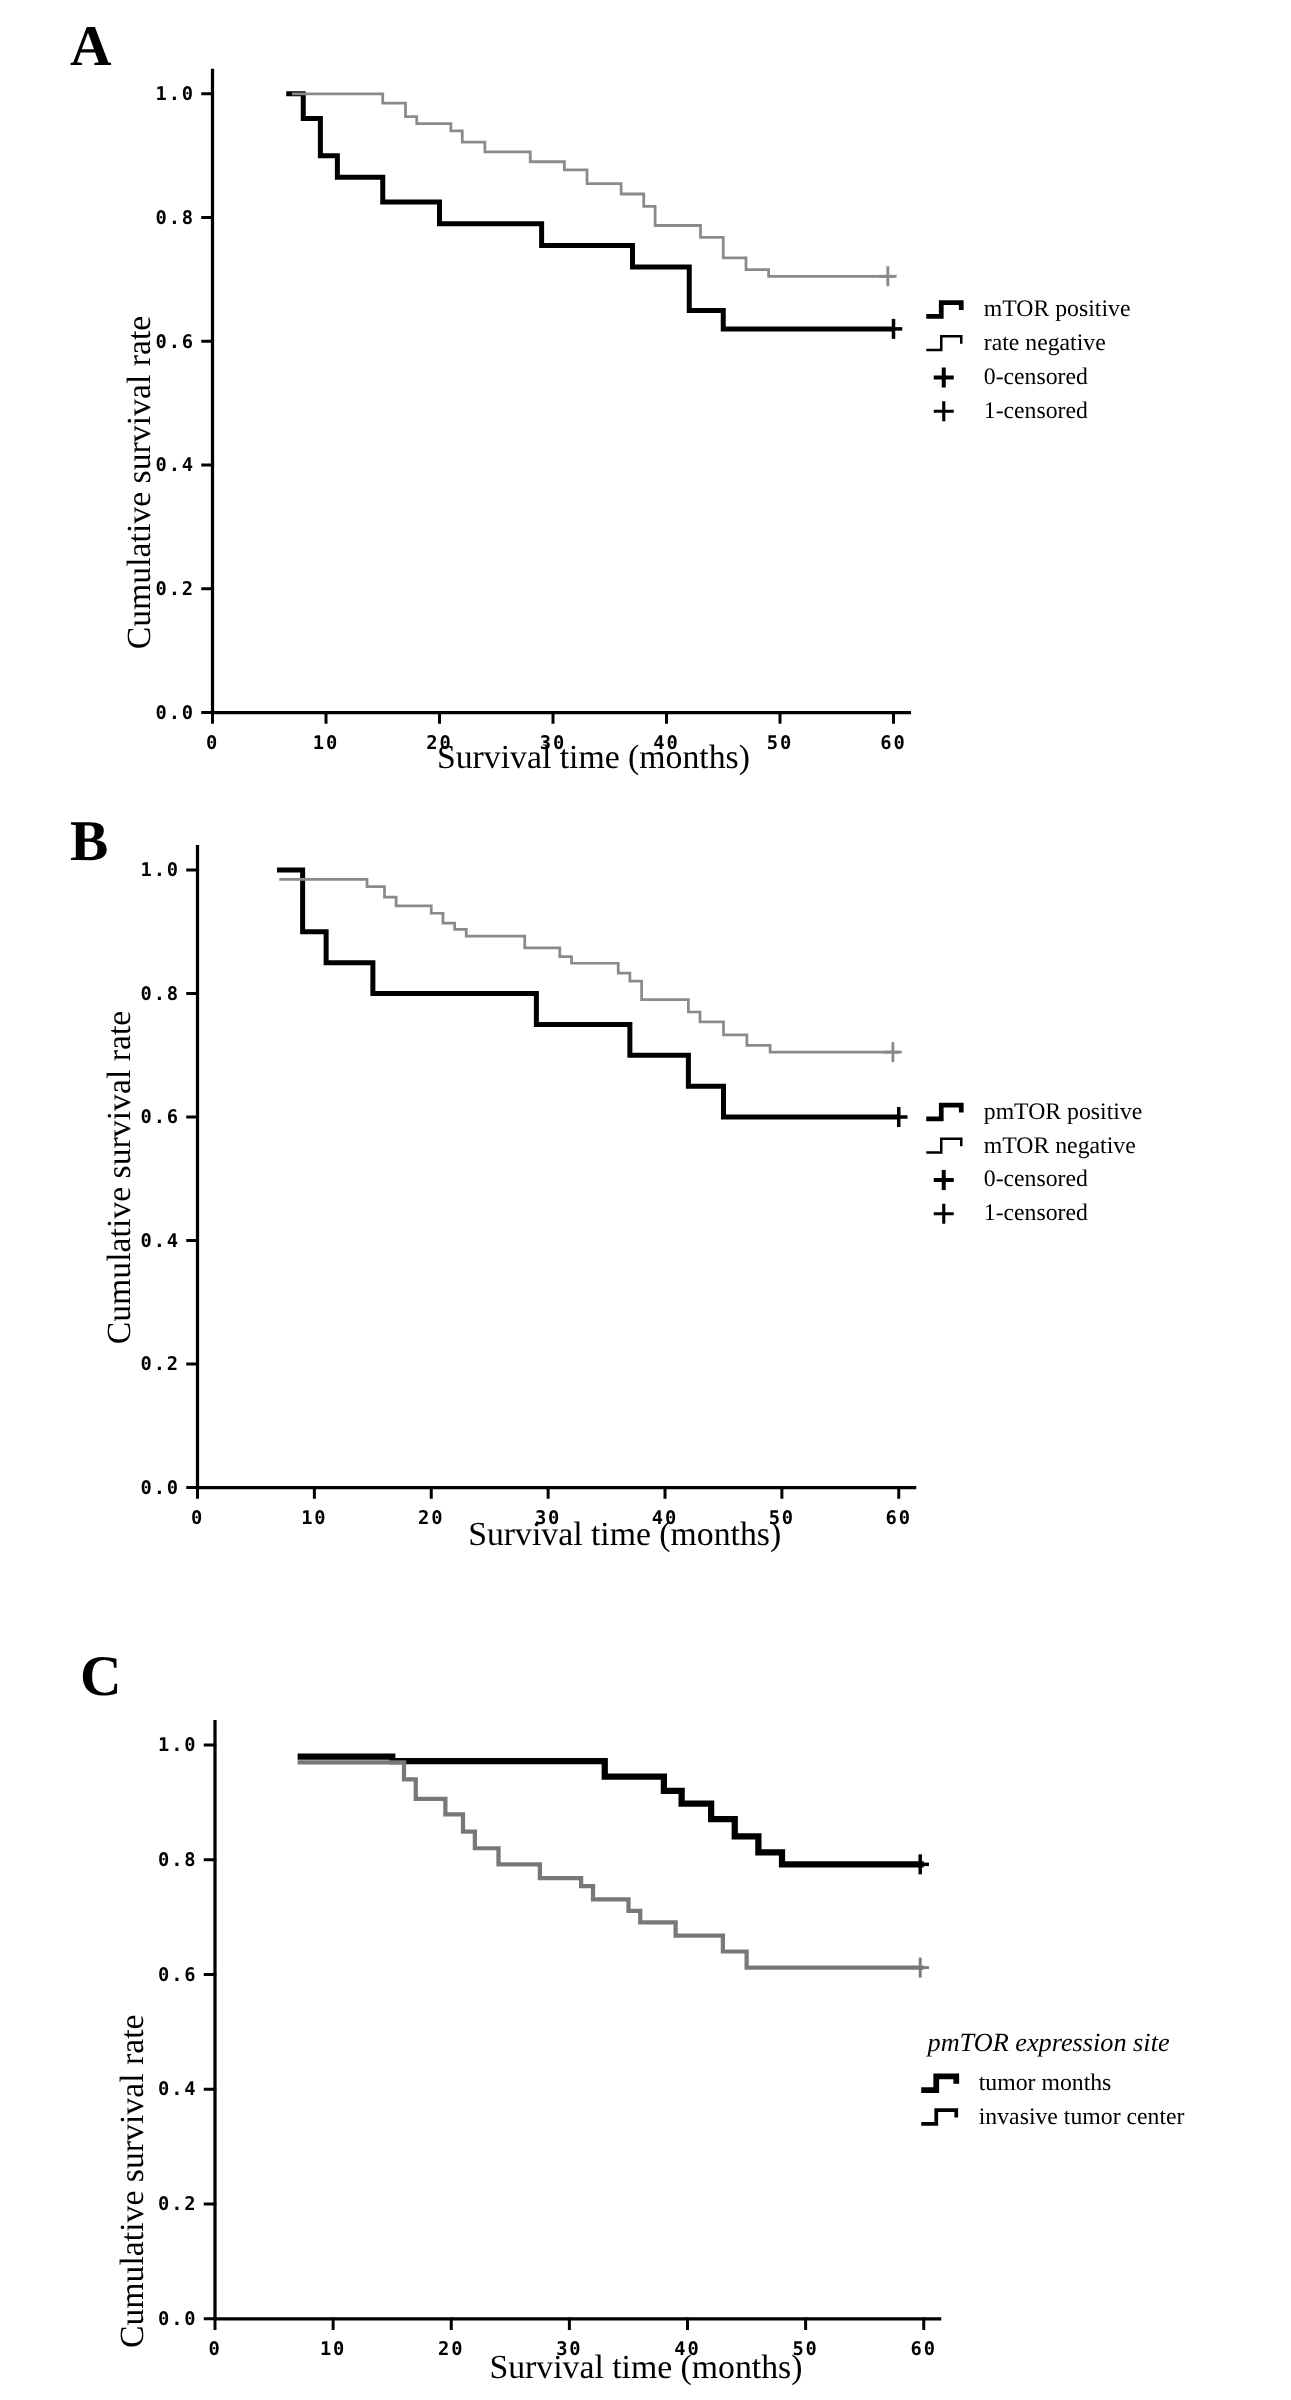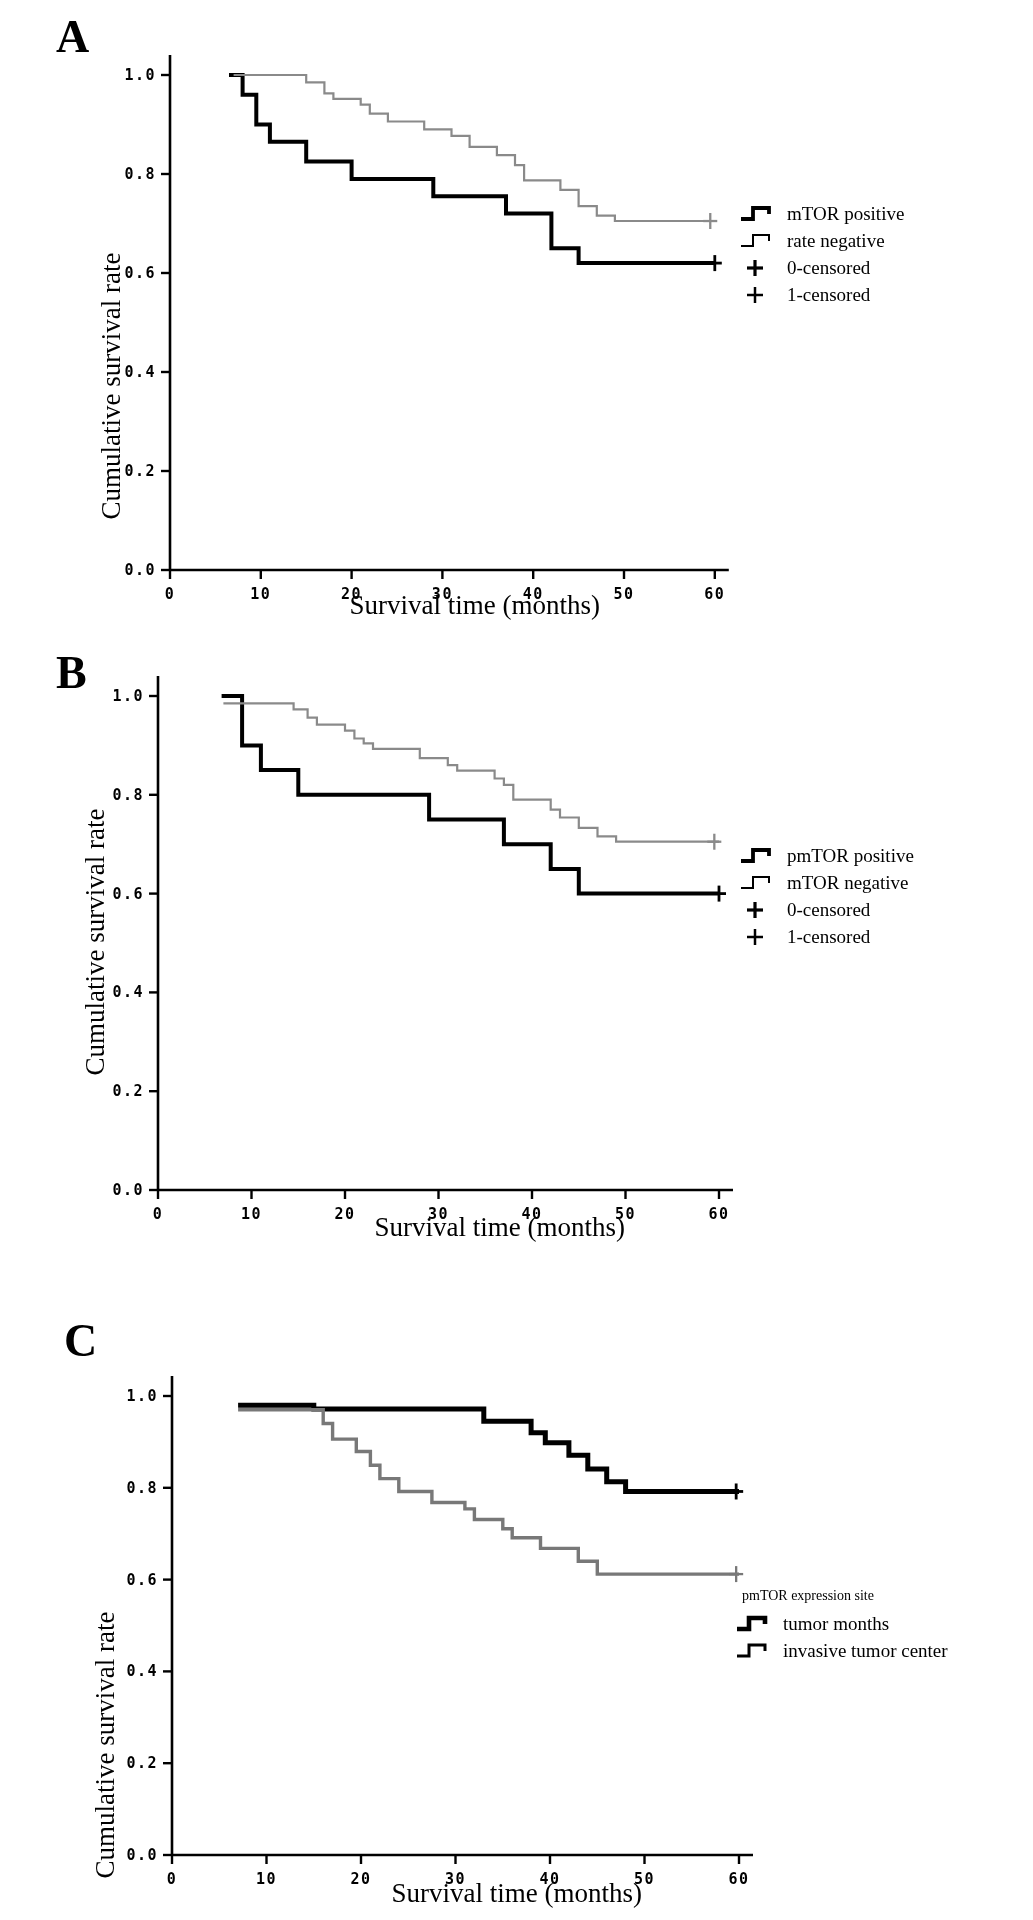--- a/index.html
+++ b/index.html
@@ -28,25 +28,27 @@
     position:absolute;
     font-size:27px;
     width:430px;height:32px;
     text-align:center;
     transform:rotate(-90deg);
     font-family:"Liberation Serif", serif;
   }
   .legend{
     position:absolute;
     font-size:19px;
+    margin-top:34px;
   }
   .legend-title{
-    font-size:14px;
+    font-size:21px;
     margin:0 0 6px 6px;
     white-space:nowrap;
+    font-style:italic;
   }
   .lrow{
     display:flex;align-items:center;gap:9px;
     height:27px;white-space:nowrap;
   }
   .lrow svg{flex:0 0 auto;display:block;}
   .lrow polyline,.lrow line{fill:none;stroke:#000;}
   .g-thick polyline{stroke-width:3.8;}
   .g-thin  polyline{stroke-width:2;}
   .g-xthick polyline{stroke-width:4.6;}

